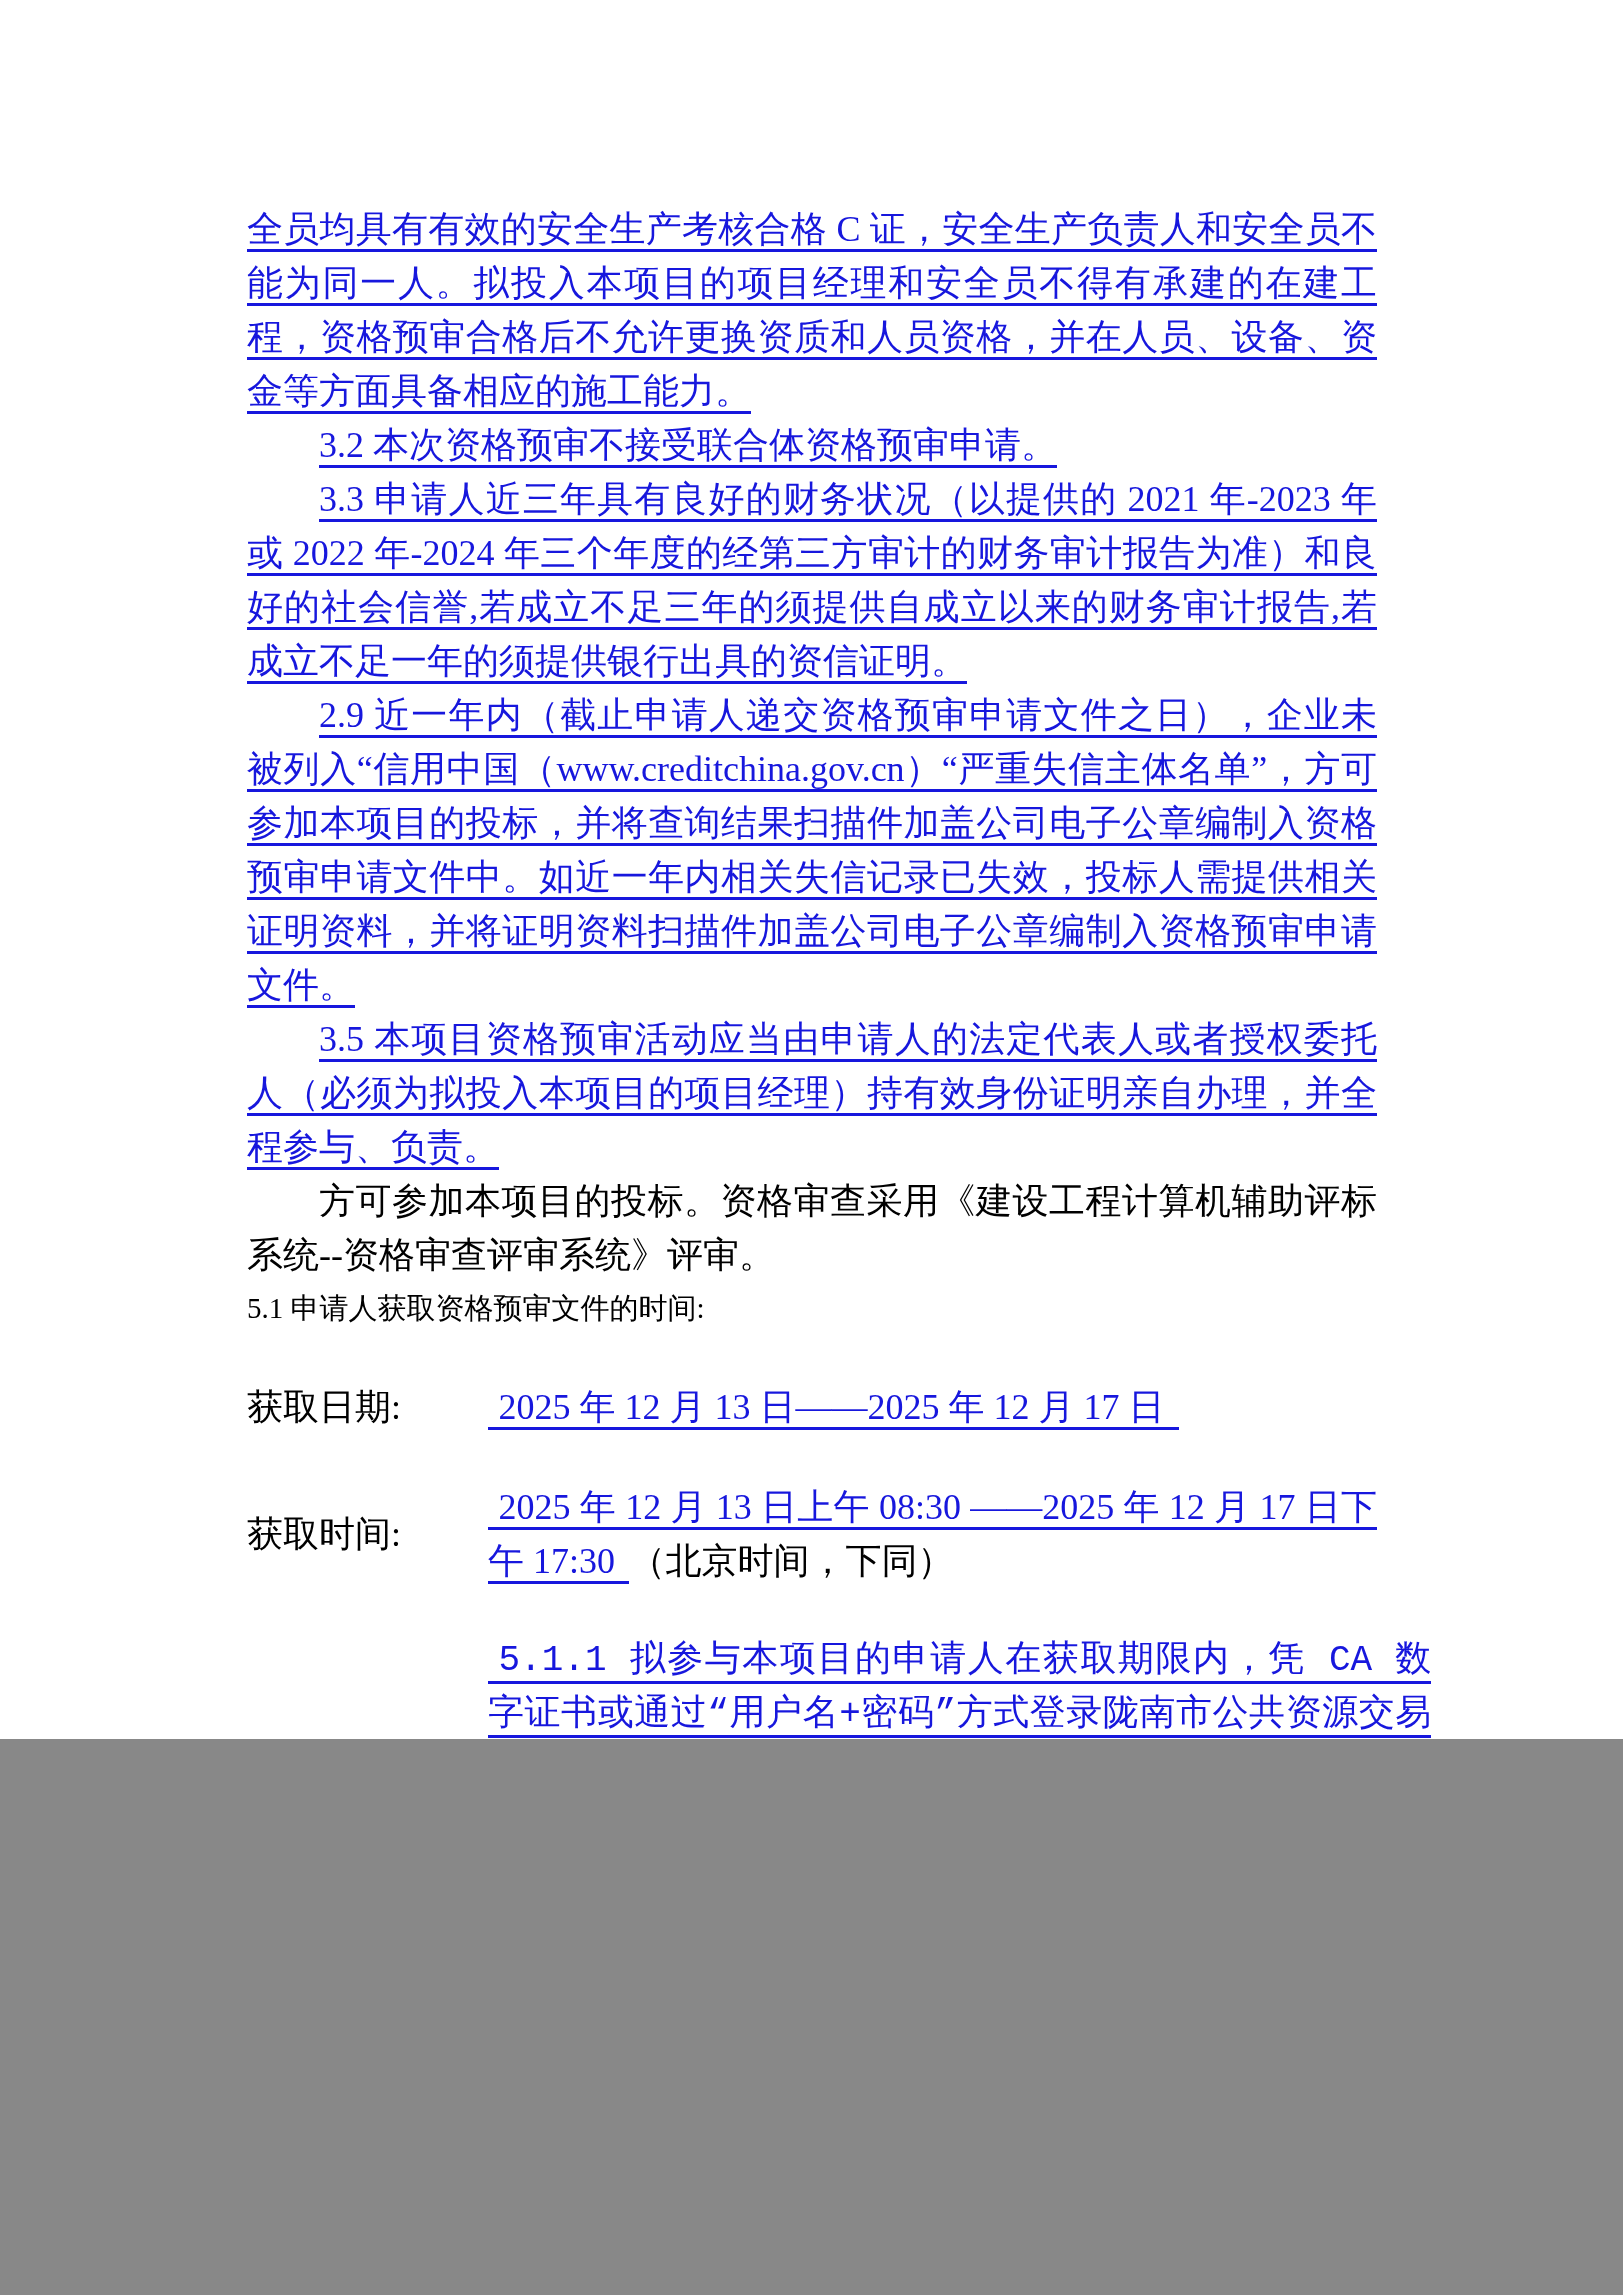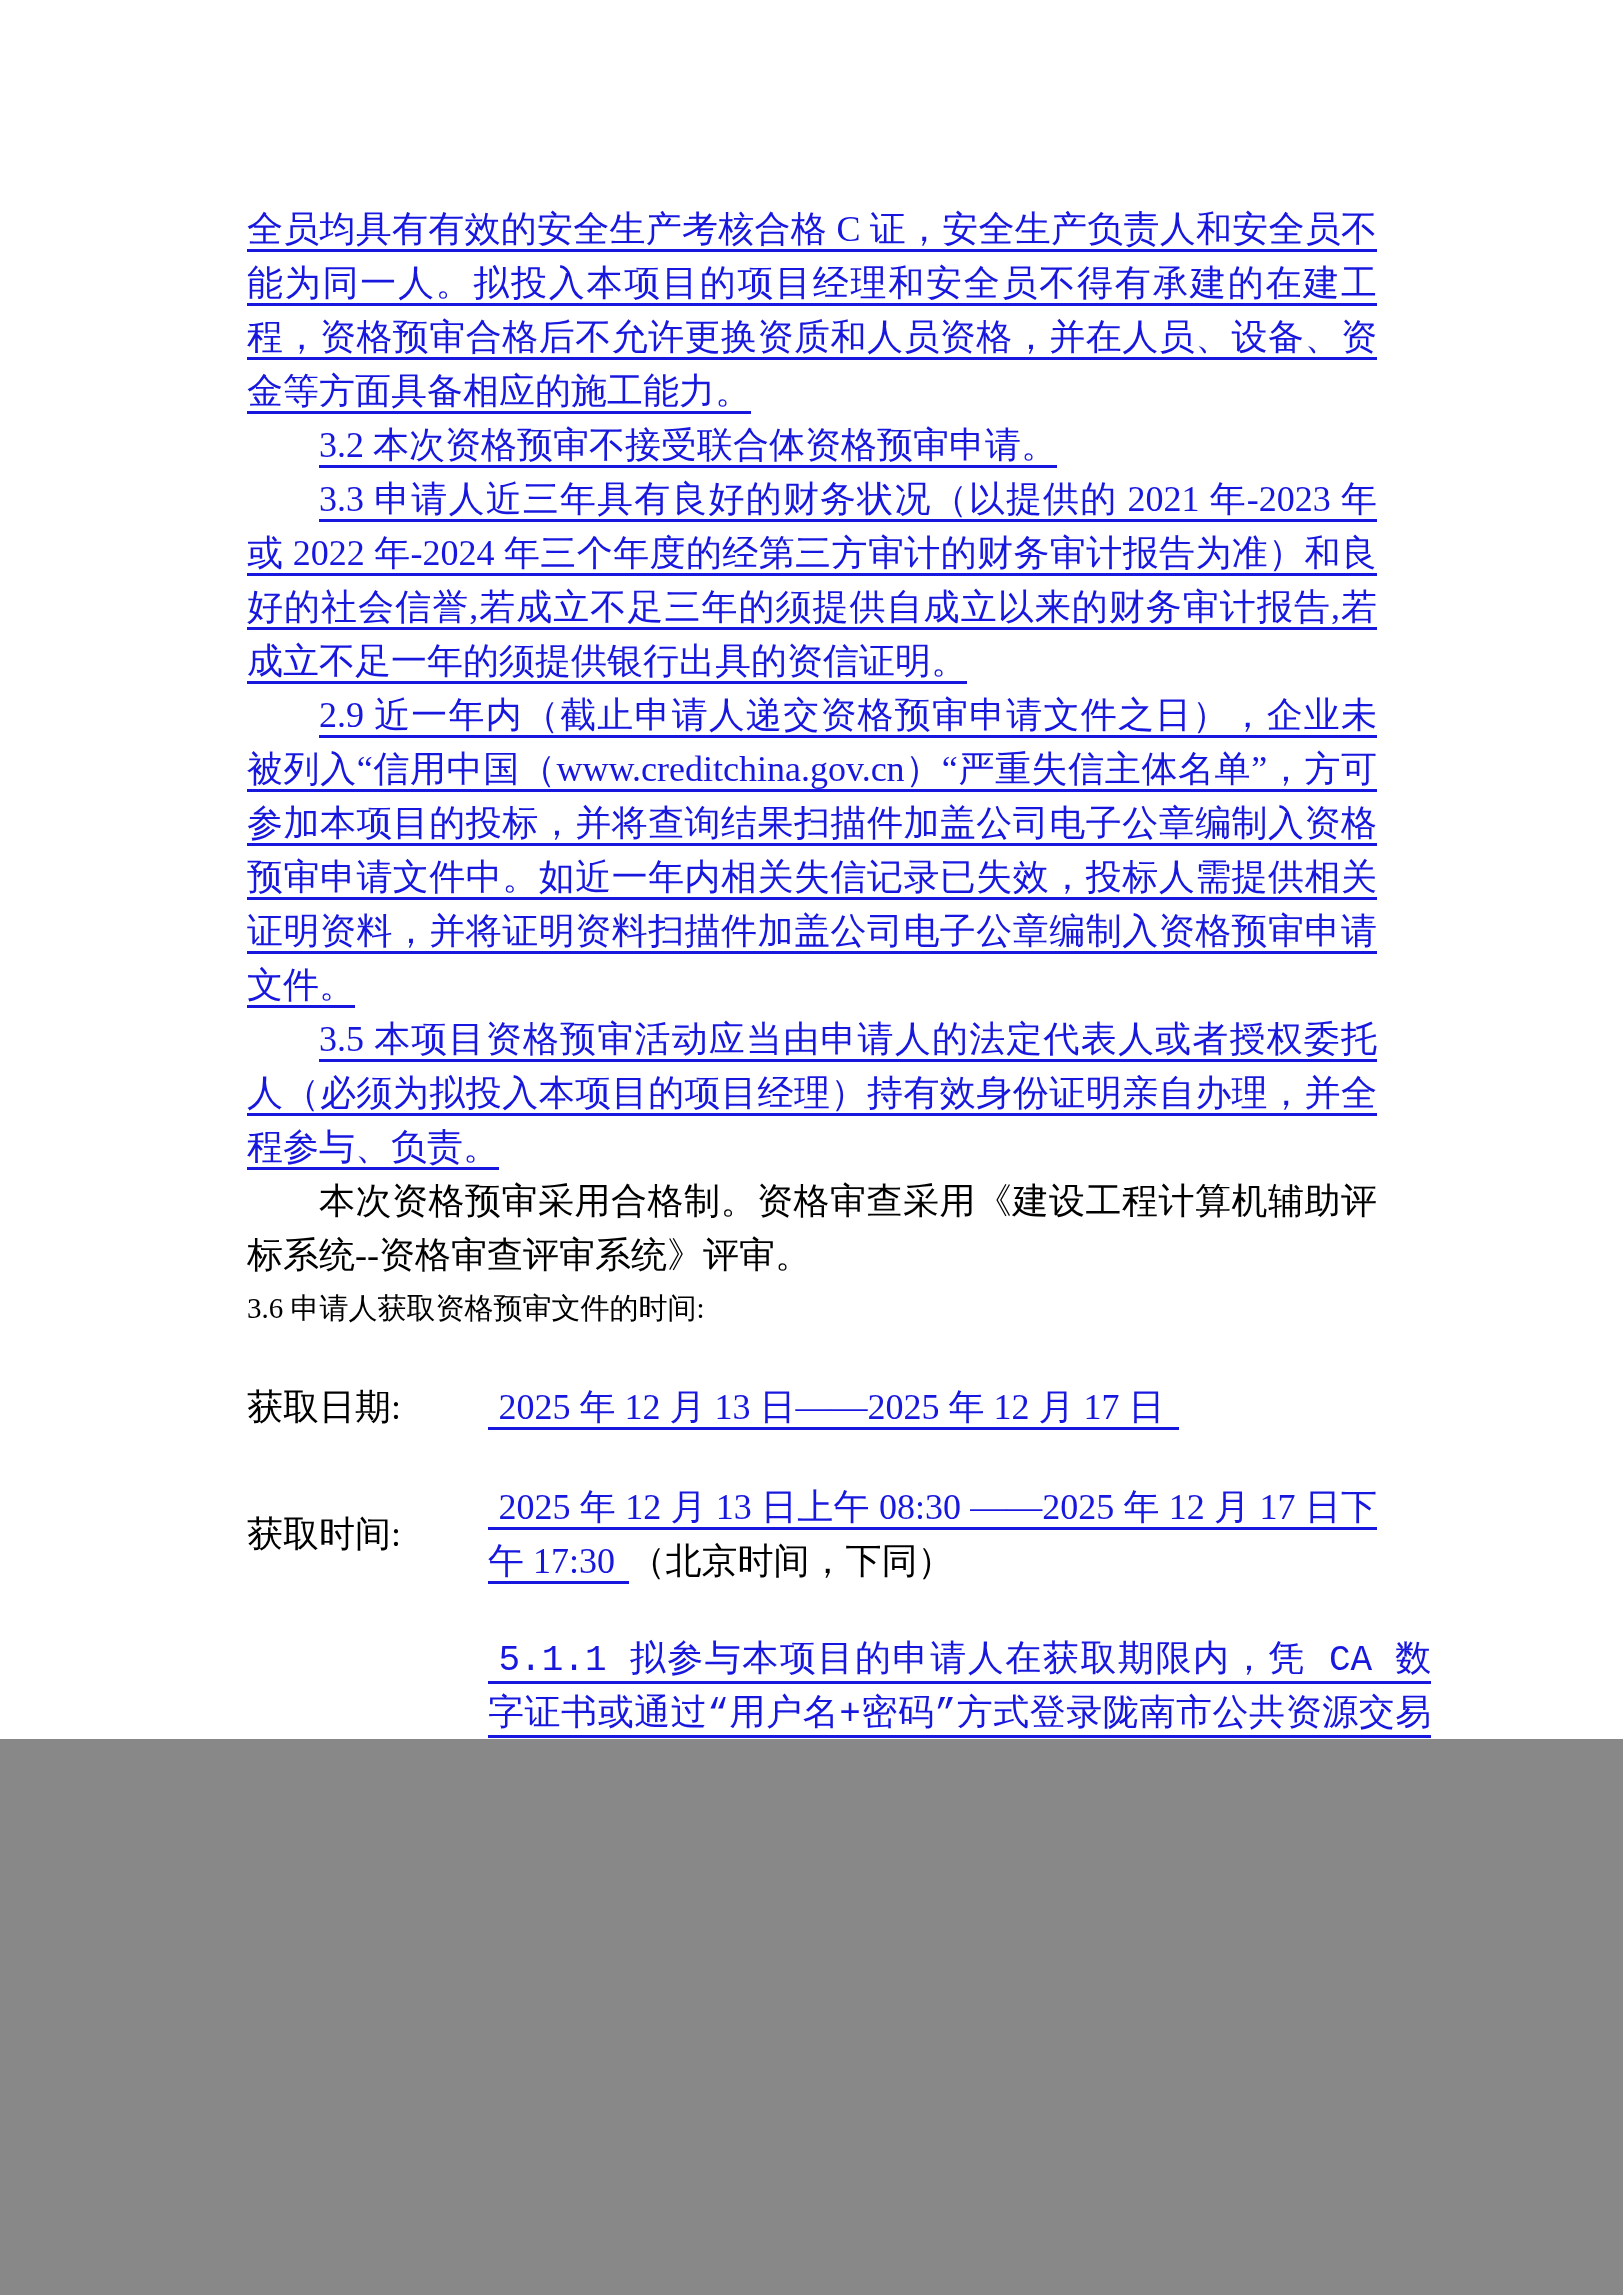--- a/index.html
+++ b/index.html
@@ -60,24 +60,24 @@
     <p class="blue indent"><span class="u">3.2 本次资格预审不接受联合体资格预审申请。</span></p>
 
     <p class="blue indent"><span class="u">3.3 申请人近三年具有良好的财务状况（以提供的 2021 年-2023 年或 2022 年-2024 年三个年度的经第三方审计的财务审计报告为准）和良好的社会信誉,若成立不足三年的须提供自成立以来的财务审计报告,若成立不足一年的须提供银行出具的资信证明。</span></p>
 
     <p class="blue indent"><span class="u">2.9 近一年内（截止申请人递交资格预审申请文件之日），企业未被列入“信用中国（www.creditchina.gov.cn）“严重失信主体名单”，方可参加本项目的投标，并将查询结果扫描件加盖公司电子公章编制入资格预审申请文件中。如近一年内相关失信记录已失效，投标人需提供相关证明资料，并将证明资料扫描件加盖公司电子公章编制入资格预审申请文件。</span></p>
 
     <p class="blue indent"><span class="u">3.5 本项目资格预审活动应当由申请人的法定代表人或者授权委托人（必须为拟投入本项目的项目经理）持有效身份证明亲自办理，并全程参与、负责。</span></p>
 
 
 
-    <p class="indent">本次资格预审采用合格制。资格审查采用《建设工程计算机辅助评标系统--资格审查评审系统》评审。</p>
+    <p class="indent">方可参加本项目的投标。资格审查采用《建设工程计算机辅助评标系统--资格审查评审系统》评审。</p>
 
 
-    <p class="small-line">3.6 申请人获取资格预审文件的时间:</p>
+    <p class="small-line">5.1 申请人获取资格预审文件的时间:</p>
 
     <div class="row">
       <span class="label">获取日期:</span>
       <div class="value"><span class="blue u u-lead u-tail">2025 年 12 月 13 日——2025 年 12 月 17 日</span></div>
     </div>
 
     <div class="row">
       <span class="label">获取时间:</span>
       <div class="value"><span class="blue u u-lead u-tail">2025 年 12 月 13 日上午 08:30 ——2025 年 12 月 17 日下午 17:30</span><span class="plain-suffix">（北京时间，下同）</span></div>
     </div>

